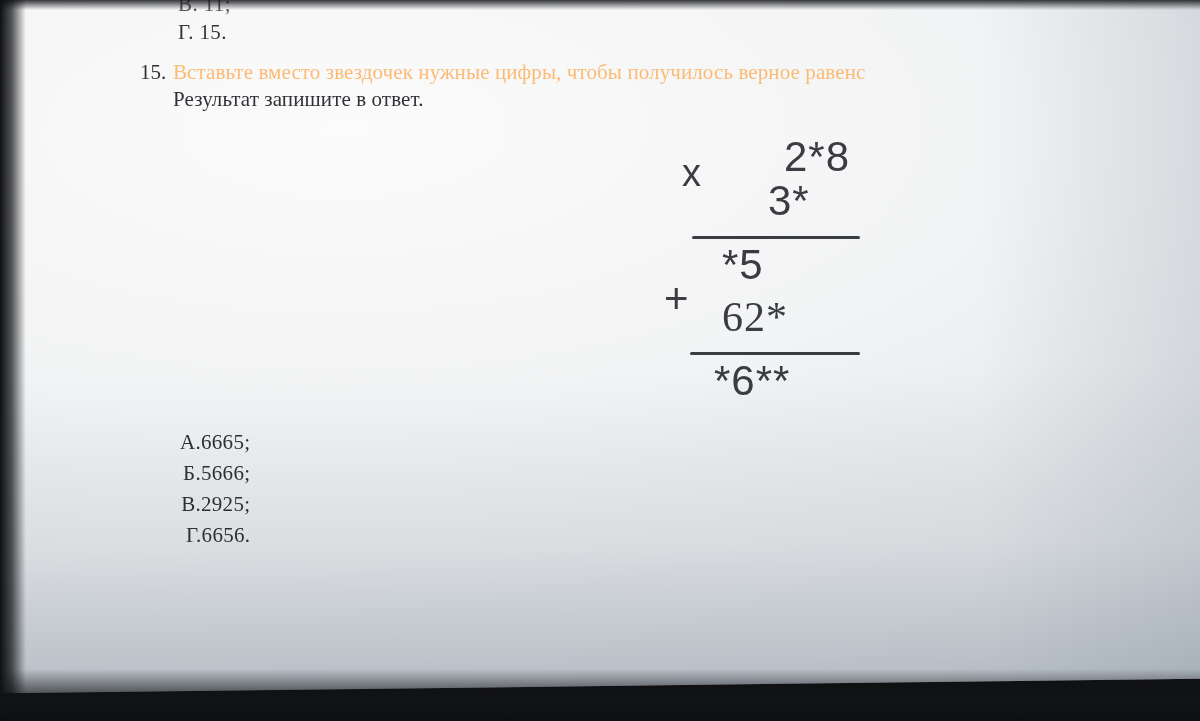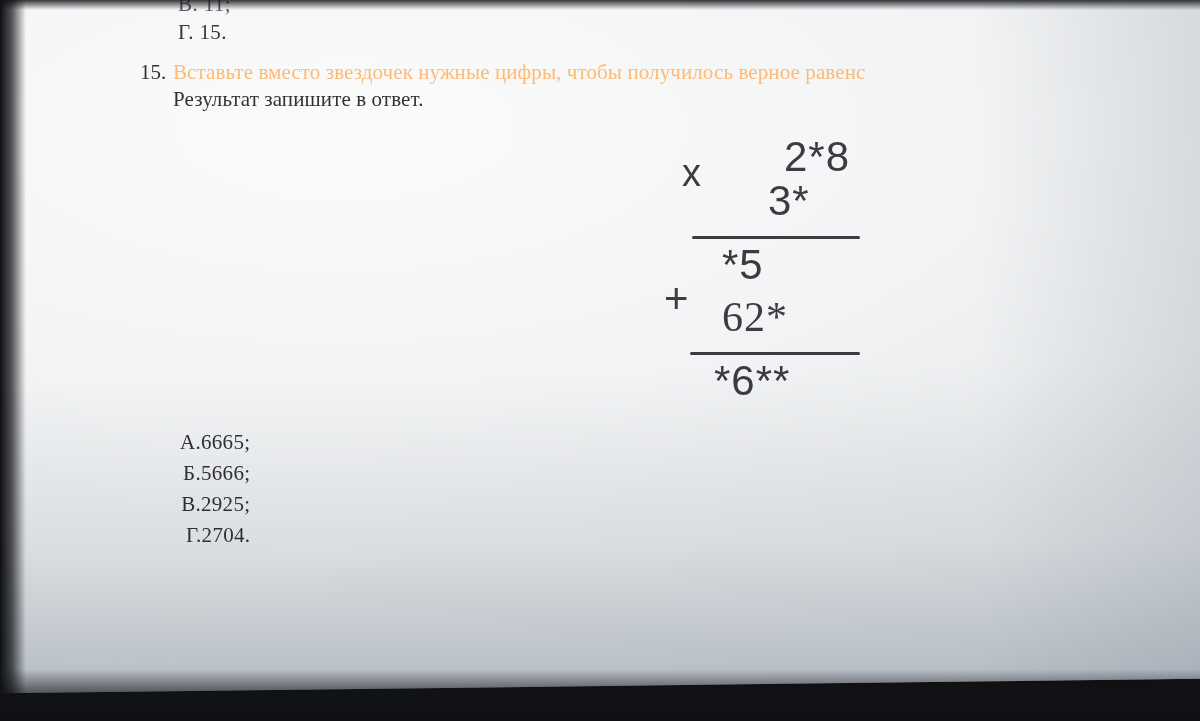--- a/index.html
+++ b/index.html
@@ -208,21 +208,21 @@
       <div class="answer-item">
         <span class="answer-letter">А.</span><span>6665;</span>
       </div>
       <div class="answer-item">
         <span class="answer-letter">Б.</span><span>5666;</span>
       </div>
       <div class="answer-item">
         <span class="answer-letter">В.</span><span>2925;</span>
       </div>
       <div class="answer-item">
-        <span class="answer-letter">Г.</span><span>2704.</span>
+        <span class="answer-letter">Г.</span><span>6656.</span>
       </div>
     </div>
 
   </div>
 
   <div class="dark-edge-top"></div>
   <div class="dark-edge-left"></div>
   <div class="dark-edge-bottom"></div>
 </div>
 

